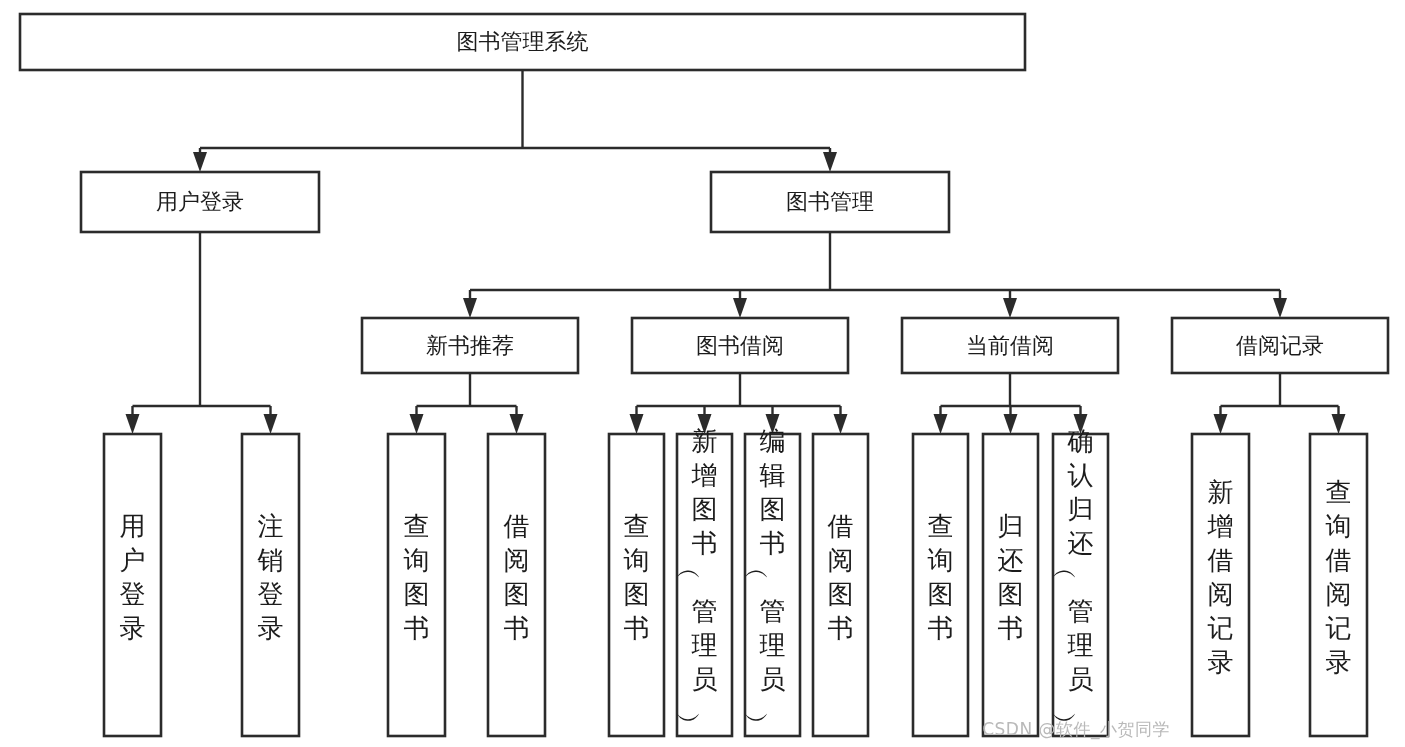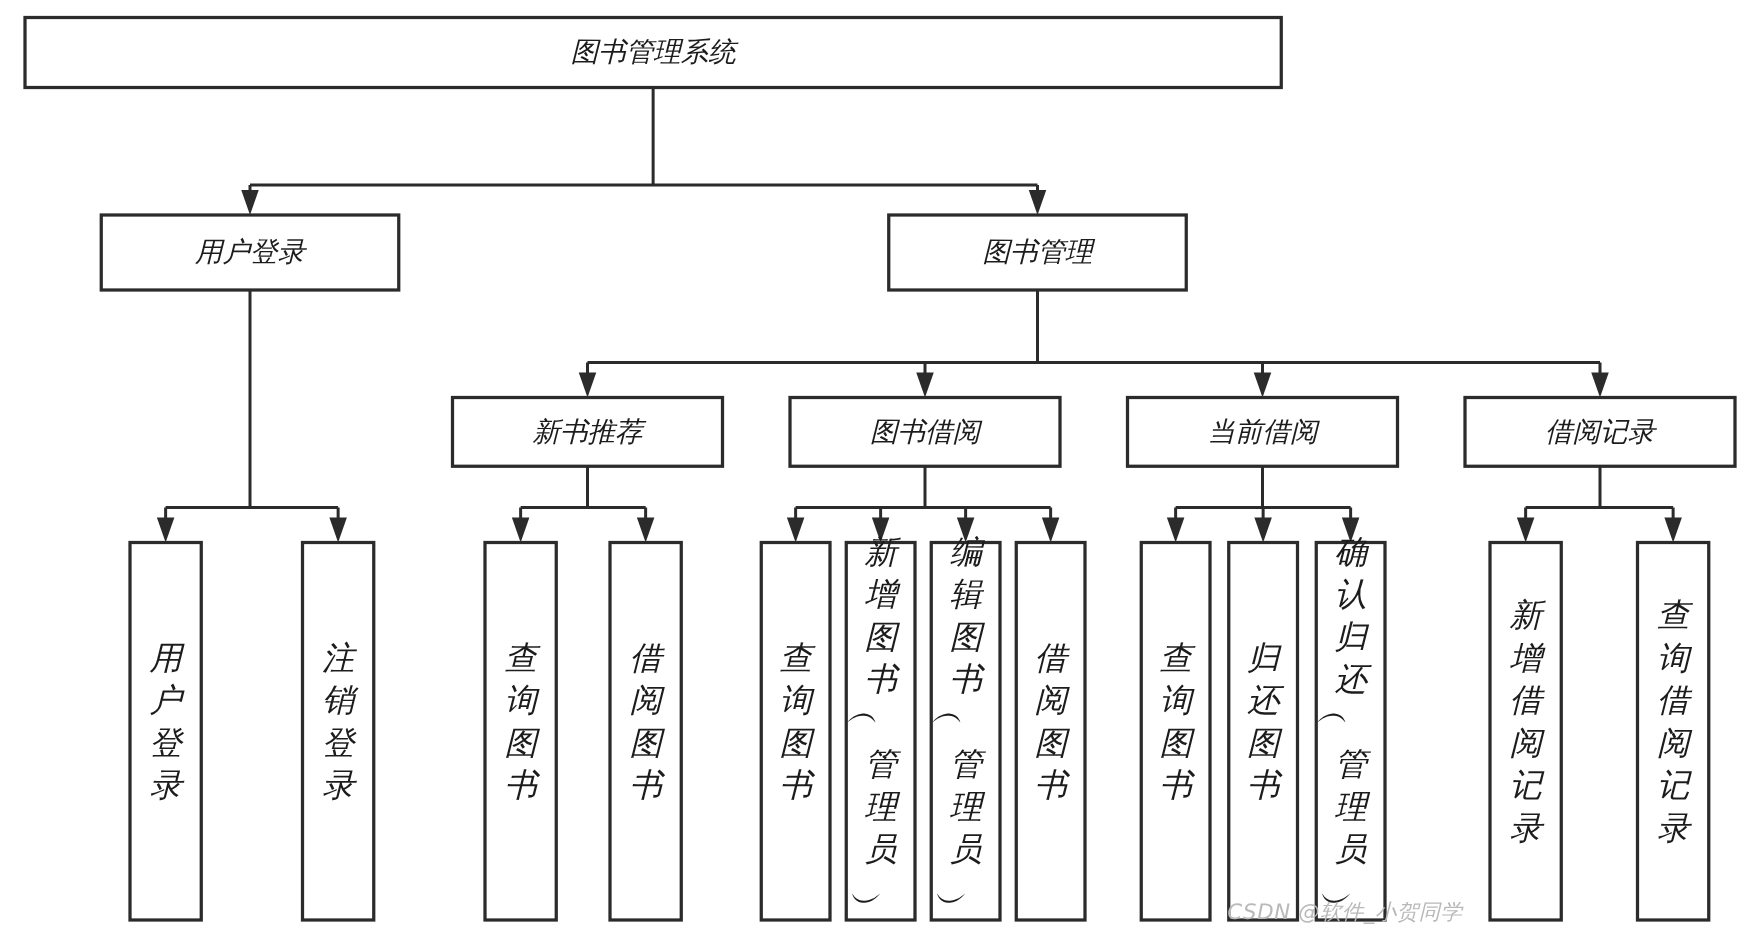--- a/index.html
+++ b/index.html
@@ -11,21 +11,20 @@
     width: 1405px;
     height: 747px;
     font-family: "DejaVu Sans", "Liberation Sans", sans-serif;
     overflow: hidden;
     position: relative;
   }
   #diagram-root {
     position: relative;
     width: 1178px;
     height: 747px;
-    font-style: italic;
   }
   svg.flow {
     position: absolute;
     top: 0;
     left: 0;
     width: 1405px;
     height: 747px;
     display: block;
   }
   .node-rect {

